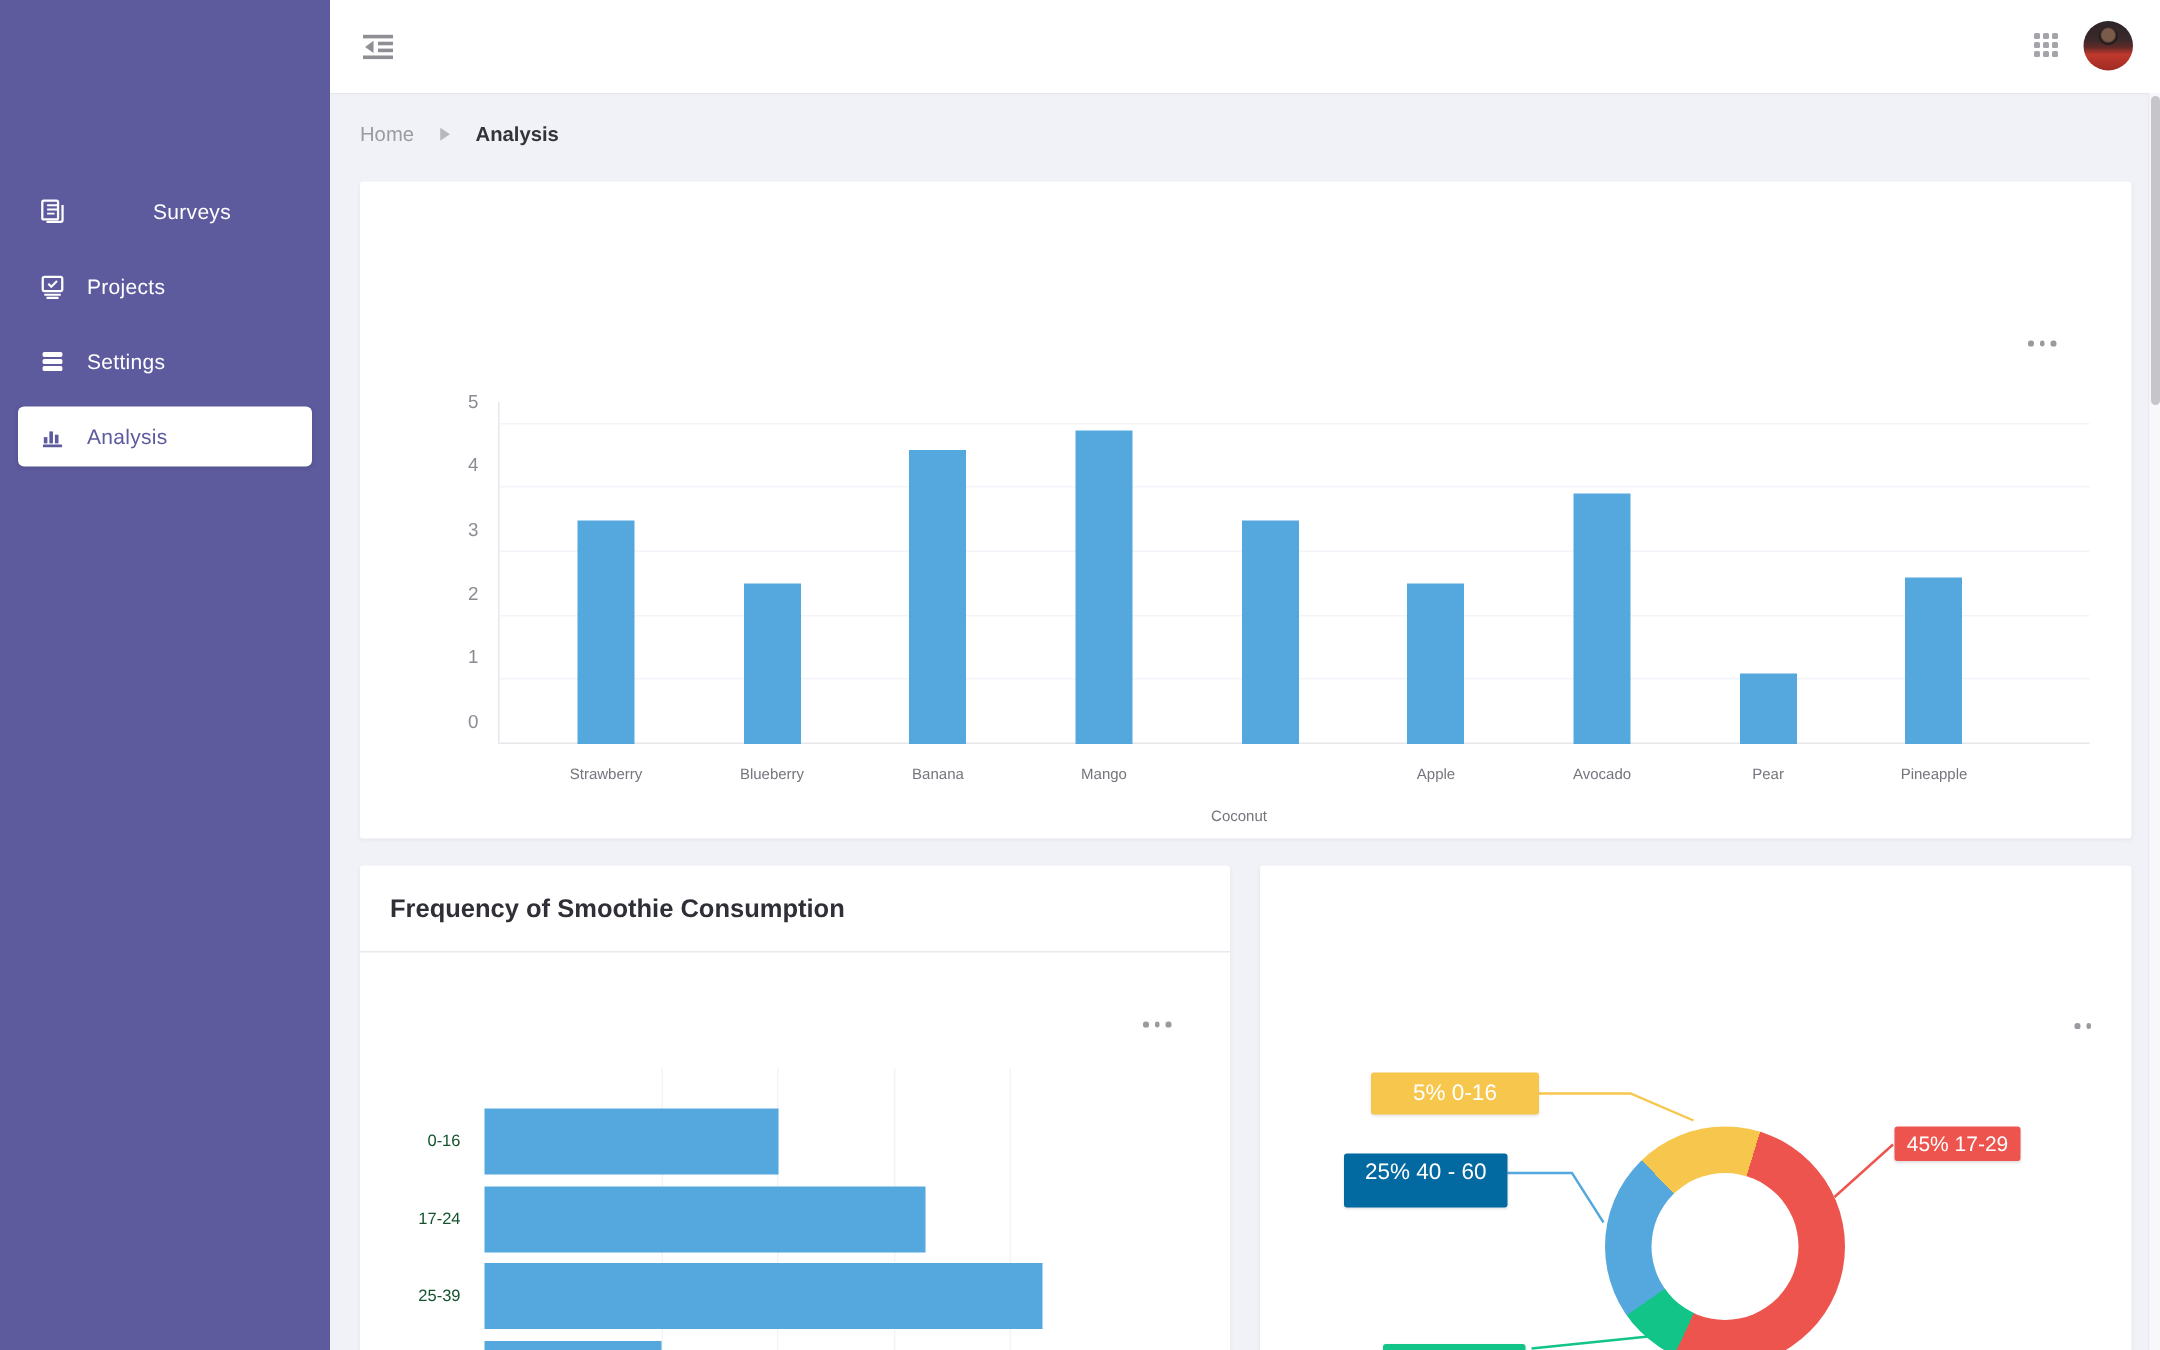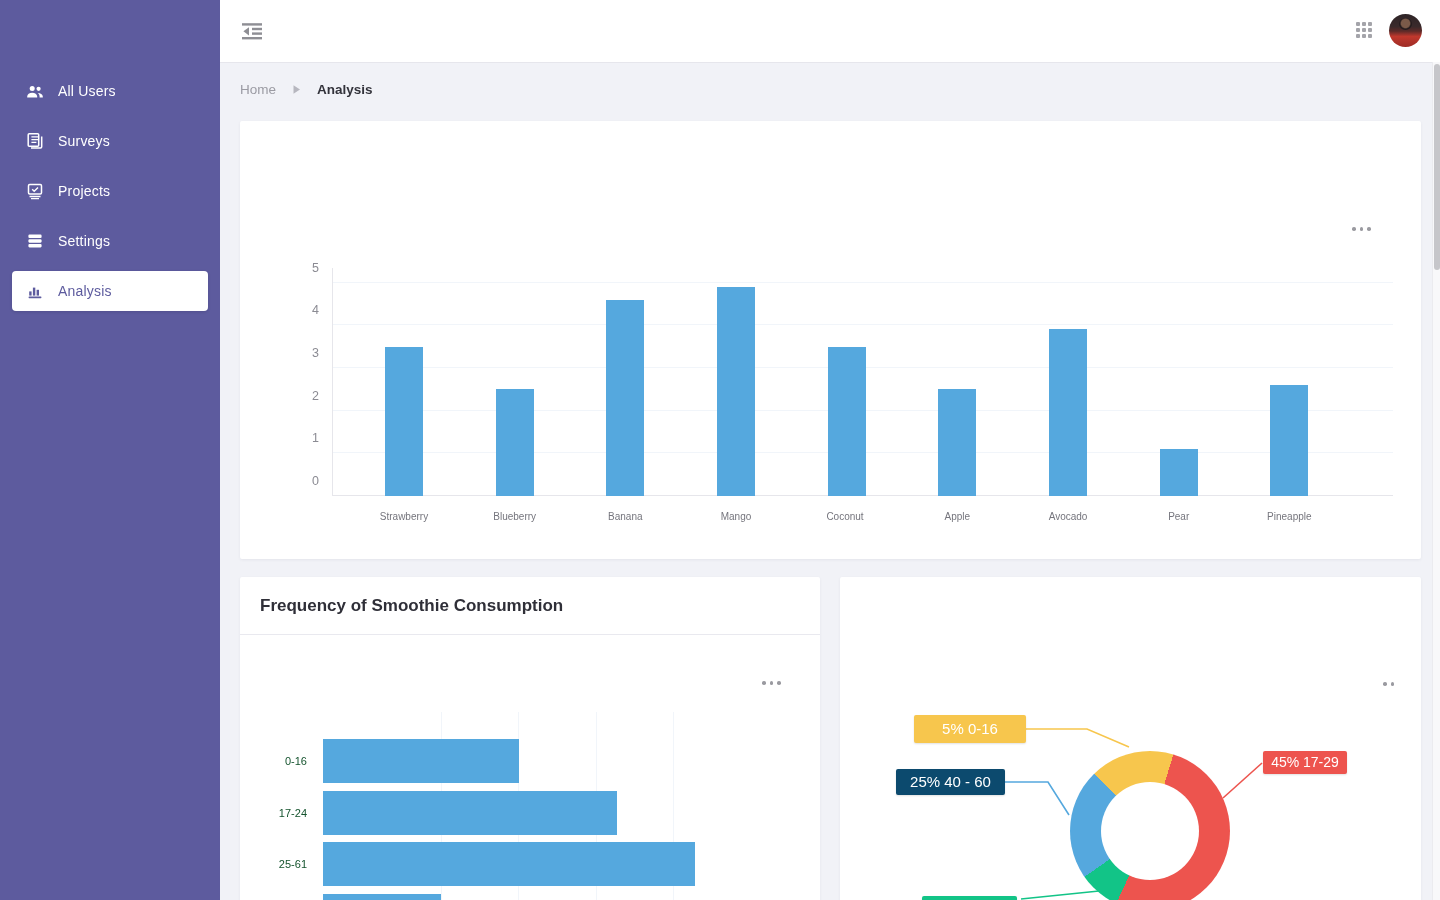--- a/index.html
+++ b/index.html
@@ -62,32 +62,21 @@
   .scroll-track{position:absolute;left:1432px;top:62px;width:8px;height:838px;background:#F8F8FA;
                 border-left:1px solid #EBEBEF;}
   .scroll-thumb{position:absolute;left:1px;top:2px;width:6px;height:206px;background:#C6C6CA;border-radius:3px;cursor:pointer;}
 </style>
 </head>
 <body>
 
 <div id="page">
 
   <aside class="sidebar" id="sidebar">
-      <div class="side-item" style="top: 71px;">
-        <span class="s-ic">
-          <svg width="18" height="18" viewBox="0 0 18 18" fill="currentColor">
-            <circle cx="6.2" cy="6.6" r="2.5"></circle>
-            <circle cx="12.6" cy="6.8" r="2.1"></circle>
-            <path d="M1.2 14.6c0-2.4 2.3-3.8 5-3.8s5 1.4 5 3.8v.9h-10z"></path>
-            <path d="M11.9 10.9c2.4.2 4.9 1.4 4.9 3.5v1.1h-3.2v-.9c0-1.5-.7-2.8-1.7-3.7z"></path>
-          </svg>
-        </span>
-        <span class="s-lab">All Users</span>
-      </div>
-      <div class="side-item" style="top: 121px;">
+      <div class="side-item" style="top: 121px; gap: 44px;">
         <span class="s-ic">
           <svg width="18" height="18" viewBox="0 0 18 18" fill="none" stroke="currentColor" stroke-width="1.5">
             <rect x="2.2" y="1.8" width="10.5" height="12.5" rx="1"></rect>
             <path d="M5.4 4.8h7.3M5.4 7.6h7.3M5.4 10.4h5" stroke-width="1.3"></path>
             <path d="M5 15.9h9.5c.7 0 1.2-.5 1.2-1.2V4.6"></path>
           </svg>
         </span>
         <span class="s-lab">Surveys</span>
       </div>
       <div class="side-item" style="top: 171px;">
@@ -180,21 +169,21 @@
         <div class="ylab" style="top: -9.5px;">5</div>
         <div class="vbar" style="left: 52px; height: 149.45px; background: rgb(85, 168, 222);"></div>
         <div class="xlab" style="left: 16px;">Strawberry</div>
         <div class="vbar" style="left: 162.67px; height: 106.75px; background: rgb(85, 168, 222);"></div>
         <div class="xlab" style="left: 126.67px;">Blueberry</div>
         <div class="vbar" style="left: 273.34px; height: 196.42px; background: rgb(85, 168, 222);"></div>
         <div class="xlab" style="left: 237.34px;">Banana</div>
         <div class="vbar" style="left: 384.01px; height: 209.23px; background: rgb(85, 168, 222);"></div>
         <div class="xlab" style="left: 348.01px;">Mango</div>
         <div class="vbar" style="left: 494.68px; height: 149.45px; background: rgb(85, 168, 222);"></div>
-        <div class="xlab" style="left: 457px;">Coconut</div>
+        <div class="xlab" style="left: 438px; margin-top: 28px;">Coconut</div>
         <div class="vbar" style="left: 605.35px; height: 106.75px; background: rgb(85, 168, 222);"></div>
         <div class="xlab" style="left: 569.35px;">Apple</div>
         <div class="vbar" style="left: 716.02px; height: 166.53px; background: rgb(85, 168, 222);"></div>
         <div class="xlab" style="left: 680.02px;">Avocado</div>
         <div class="vbar" style="left: 826.69px; height: 46.97px; background: rgb(85, 168, 222);"></div>
         <div class="xlab" style="left: 790.69px;">Pear</div>
         <div class="vbar" style="left: 937.36px; height: 111.02px; background: rgb(85, 168, 222);"></div>
         <div class="xlab" style="left: 901.36px;">Pineapple</div>
       </div>
   </section>
@@ -211,21 +200,21 @@
     <div class="hplot" id="freq-plot">
         <div class="vgrid" style="left: 118px;"></div>
         <div class="vgrid" style="left: 195px;"></div>
         <div class="vgrid" style="left: 273px;"></div>
         <div class="vgrid" style="left: 350px;"></div>
         <div class="hbar" style="top: 27px; width: 196px; background: rgb(85, 168, 222);"></div>
         <div class="hlab" style="top: 40px;">0-16</div>
         <div class="hbar" style="top: 78.6px; width: 294px; background: rgb(85, 168, 222);"></div>
         <div class="hlab" style="top: 91.6px;">17-24</div>
         <div class="hbar" style="top: 130.2px; width: 372.4px; background: rgb(85, 168, 222);"></div>
-        <div class="hlab" style="top: 143.2px;">25-61</div>
+        <div class="hlab" style="top: 143.2px;">25-39</div>
         <div class="hbar" style="top: 181.8px; width: 117.6px; background: rgb(85, 168, 222);"></div>
       </div>
   </section>
 
   <section class="card" id="card-demo">
     <div class="dots" style="left:539px;top:101px;">
         <i></i>
         <i></i>
       </div>
 
@@ -234,21 +223,21 @@
       <polyline points="165,205 208,205 229,238" fill="none" stroke="#55A8DE" stroke-width="1.6"></polyline>
       <polyline points="383,221 422,186" fill="none" stroke="#ED544E" stroke-width="1.6"></polyline>
       <polyline points="259,314 181,322" fill="none" stroke="#12C487" stroke-width="1.6"></polyline>
     </svg>
 
     <div class="donut" id="donut" style="background: conic-gradient(rgb(247, 198, 77) 0deg, rgb(247, 198, 77) 17deg, rgb(237, 84, 78) 17deg, rgb(237, 84, 78) 205deg, rgb(18, 196, 135) 205deg, rgb(18, 196, 135) 235deg, rgb(85, 168, 222) 235deg, rgb(85, 168, 222) 316deg, rgb(247, 198, 77) 316deg, rgb(247, 198, 77) 360deg);">
       <div class="donut-hole"></div>
     </div>
 
     <div class="pie-label" id="lbl-yellow" style="left: 74px; top: 138px; width: 112px; height: 28px; line-height: 28px; background: rgb(247, 198, 77);">5% 0-16</div>
-    <div class="pie-label" id="lbl-blue" style="left: 56px; top: 192px; width: 109px; height: 26px; line-height: 26px; background: #0c4a6e;">25% 40 - 60</div>
+    <div class="pie-label" id="lbl-blue" style="left: 56px; top: 192px; width: 109px; height: 36px; line-height: 26px; background: #0369a1;">25% 40 - 60</div>
     <div class="pie-label" id="lbl-red" style="left: 423px; top: 174px; width: 84px; height: 23px; line-height: 23px; font-size: 14px; background: rgb(237, 84, 78);">45% 17-29</div>
     <div class="pie-label" id="lbl-green" style="left: 82px; top: 319px; width: 95px; height: 26px; line-height: 26px; background: rgb(18, 196, 135);"></div>
   </section>
 
   <div class="scroll-track">
     <div class="scroll-thumb"></div>
   </div>
 
 </div>
 

